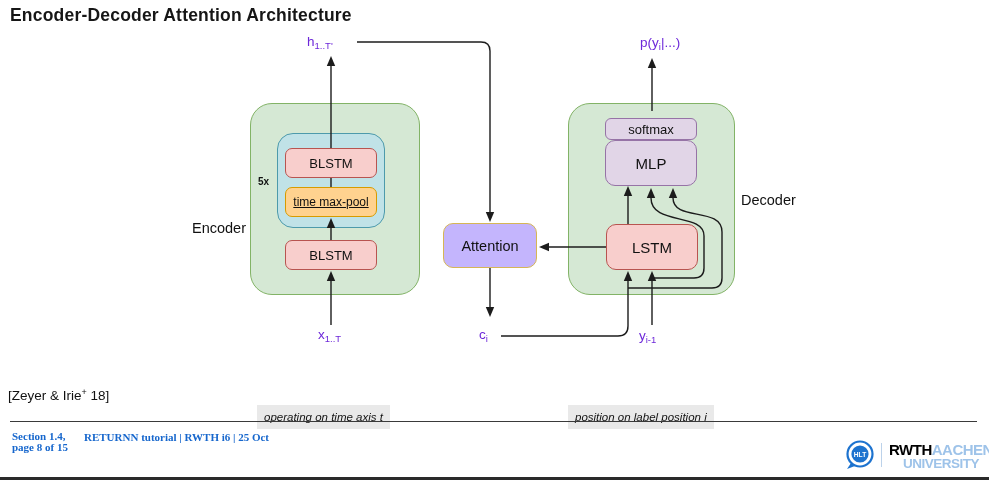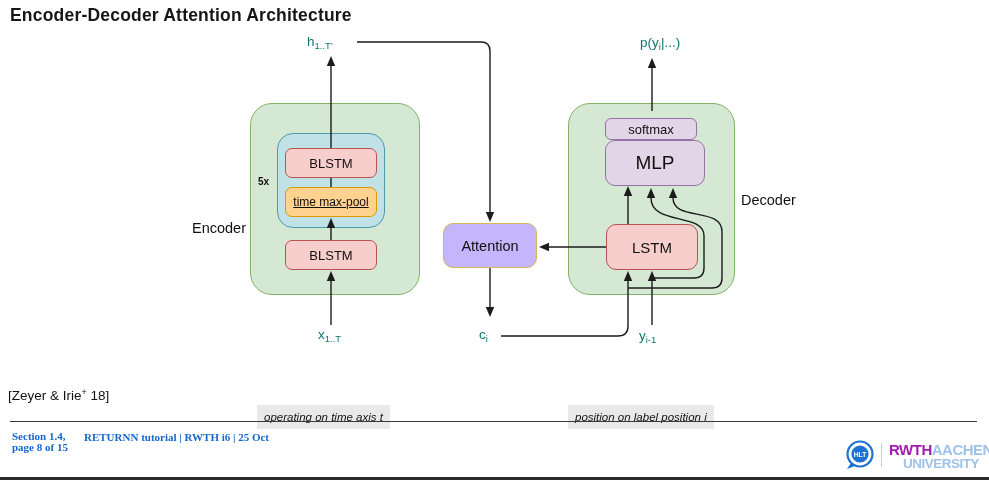--- a/index.html
+++ b/index.html
@@ -32,30 +32,30 @@
     color:#111; text-align:center;
   }
   .pink   { background:#f8cecc; border:1px solid #b85450; }
   .orange { background:#ffd28f; border:1px solid #d79b00; }
   .purple { background:#e1d5e7; border:1px solid #9673a6; }
   .yellow { background:#c4b5fd; border:1px solid #d6b656; }
   #blstm-top    { left:285px; top:148px; width:92px; height:30px; border-radius:7px; font-size:13px; }
   #maxpool      { left:285px; top:187px; width:92px; height:30px; border-radius:7px; font-size:12px;text-decoration:underline; }
   #blstm-bottom { left:285px; top:240px; width:92px; height:30px; border-radius:7px; font-size:13px; }
   #softmax      { left:605px; top:118px; width:92px; height:22px; border-radius:6px;  font-size:13px; }
-  #mlp          { left:605px; top:140px; width:100px; height:46px; border-radius:10px; font-size:19px;text-align:center; }
+  #mlp          { left:605px; top:140px; width:92px; height:46px; border-radius:10px; font-size:15px;text-align:center; }
   #lstm         { left:606px; top:224px; width:92px; height:46px; border-radius:10px; font-size:15px; }
   #attention    { left:443px; top:223px; width:94px; height:45px; border-radius:10px; font-size:14.5px; }
 
   .side-label { font-size:14.5px; color:#111; }
   #encoder-label { left:178px; top:192px; width:68px; text-align:right;margin-top:28px; }
   #decoder-label { left:741px; top:192px; }
   #repeat-label  { left:258px; top:176px; font-size:10px; font-weight:bold; color:#111; }
 
-  .io-label { font-size:13.5px; color:#0f766e; white-space:nowrap;text-align:right; }
+  .io-label { font-size:13.5px; color:#6d28d9; white-space:nowrap;text-align:right; }
   .io-label .sub { font-size:9.5px; vertical-align:-3px; }
   #h-label { left:307px; top:34px; }
   #p-label { left:640px; top:35px; }
   #x-label { left:318px; top:327px; }
   #c-label { left:479px; top:327px; }
   #y-label { left:639px; top:328px; }
 
   .caption {
     background:#e9e9e9; color:#131313; font-style:italic; font-size:11.5px;
     padding:6px 7px; white-space:nowrap;margin-top:48px;
@@ -68,21 +68,21 @@
 
   #footer-rule { left:10px; top:421px; width:967px; height:1.2px; background:#3a3a3a; }
   .footer-blue { color:#1767cd; font-size:11px; font-weight:bold;font-family:Liberation Serif, serif; }
   #footer-section { left:12px; top:431px; line-height:11px; }
   #footer-center  { left:84px; top:431px; }
 
   #logo { left:841px; top:438px; width:140px; height:34px; }
   #logo-sep { left:881px; top:443px; width:1px; height:24px; background:#bcd2ea; }
   #rwth-block { left:889px; top:442px; width:90px; }
   #rwth-line1 { white-space:nowrap; font-size:15px; line-height:15px; }
-  #rwth-word { font-weight:800; color:#a21caf; letter-spacing:-0.5px; }
+  #rwth-word { font-weight:800; color:#000000; letter-spacing:-0.5px; }
   #aachen-word { font-weight:800; color:#9ec3e9; letter-spacing:-0.5px; }
   #university-word { display:block; text-align:right; font-weight:800; color:#9ec3e9; font-size:13.5px; line-height:13px; letter-spacing:-0.5px; }
   #bottom-edge { left:0; top:477px; width:989px; height:3px; background:#2a2a2a; }
 </style>
 </head>
 <body>
 
 <div id="slide">
 
   <div id="title" class="abs">Encoder-Decoder Attention Architecture</div>

